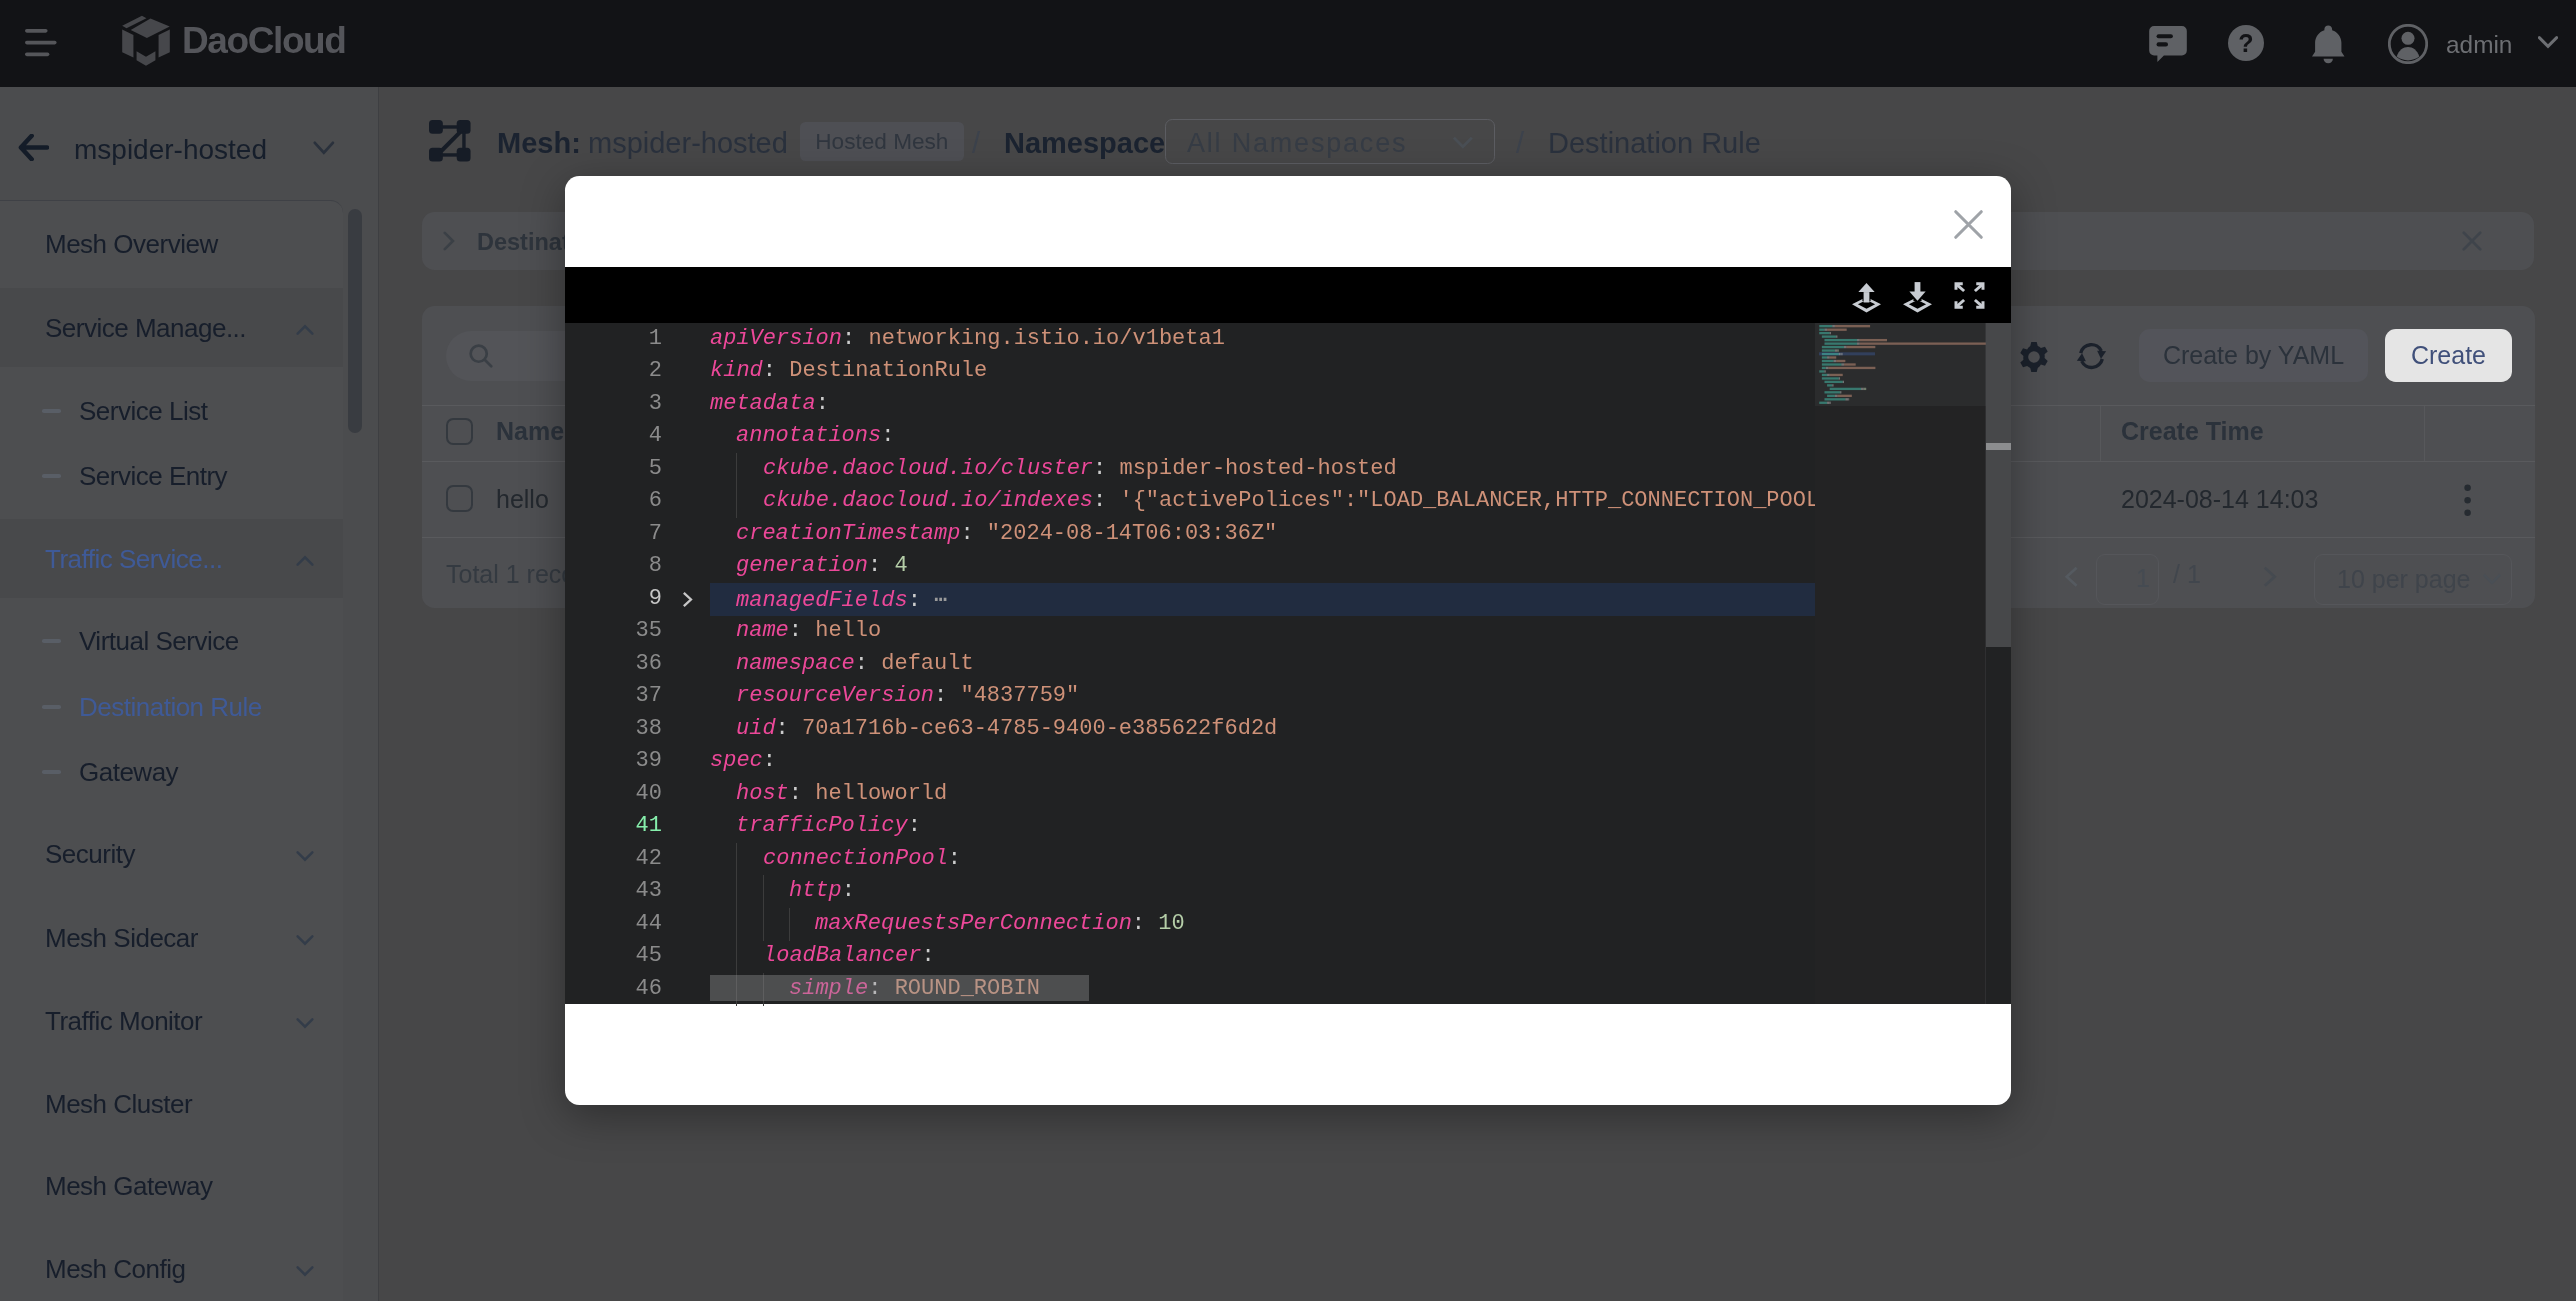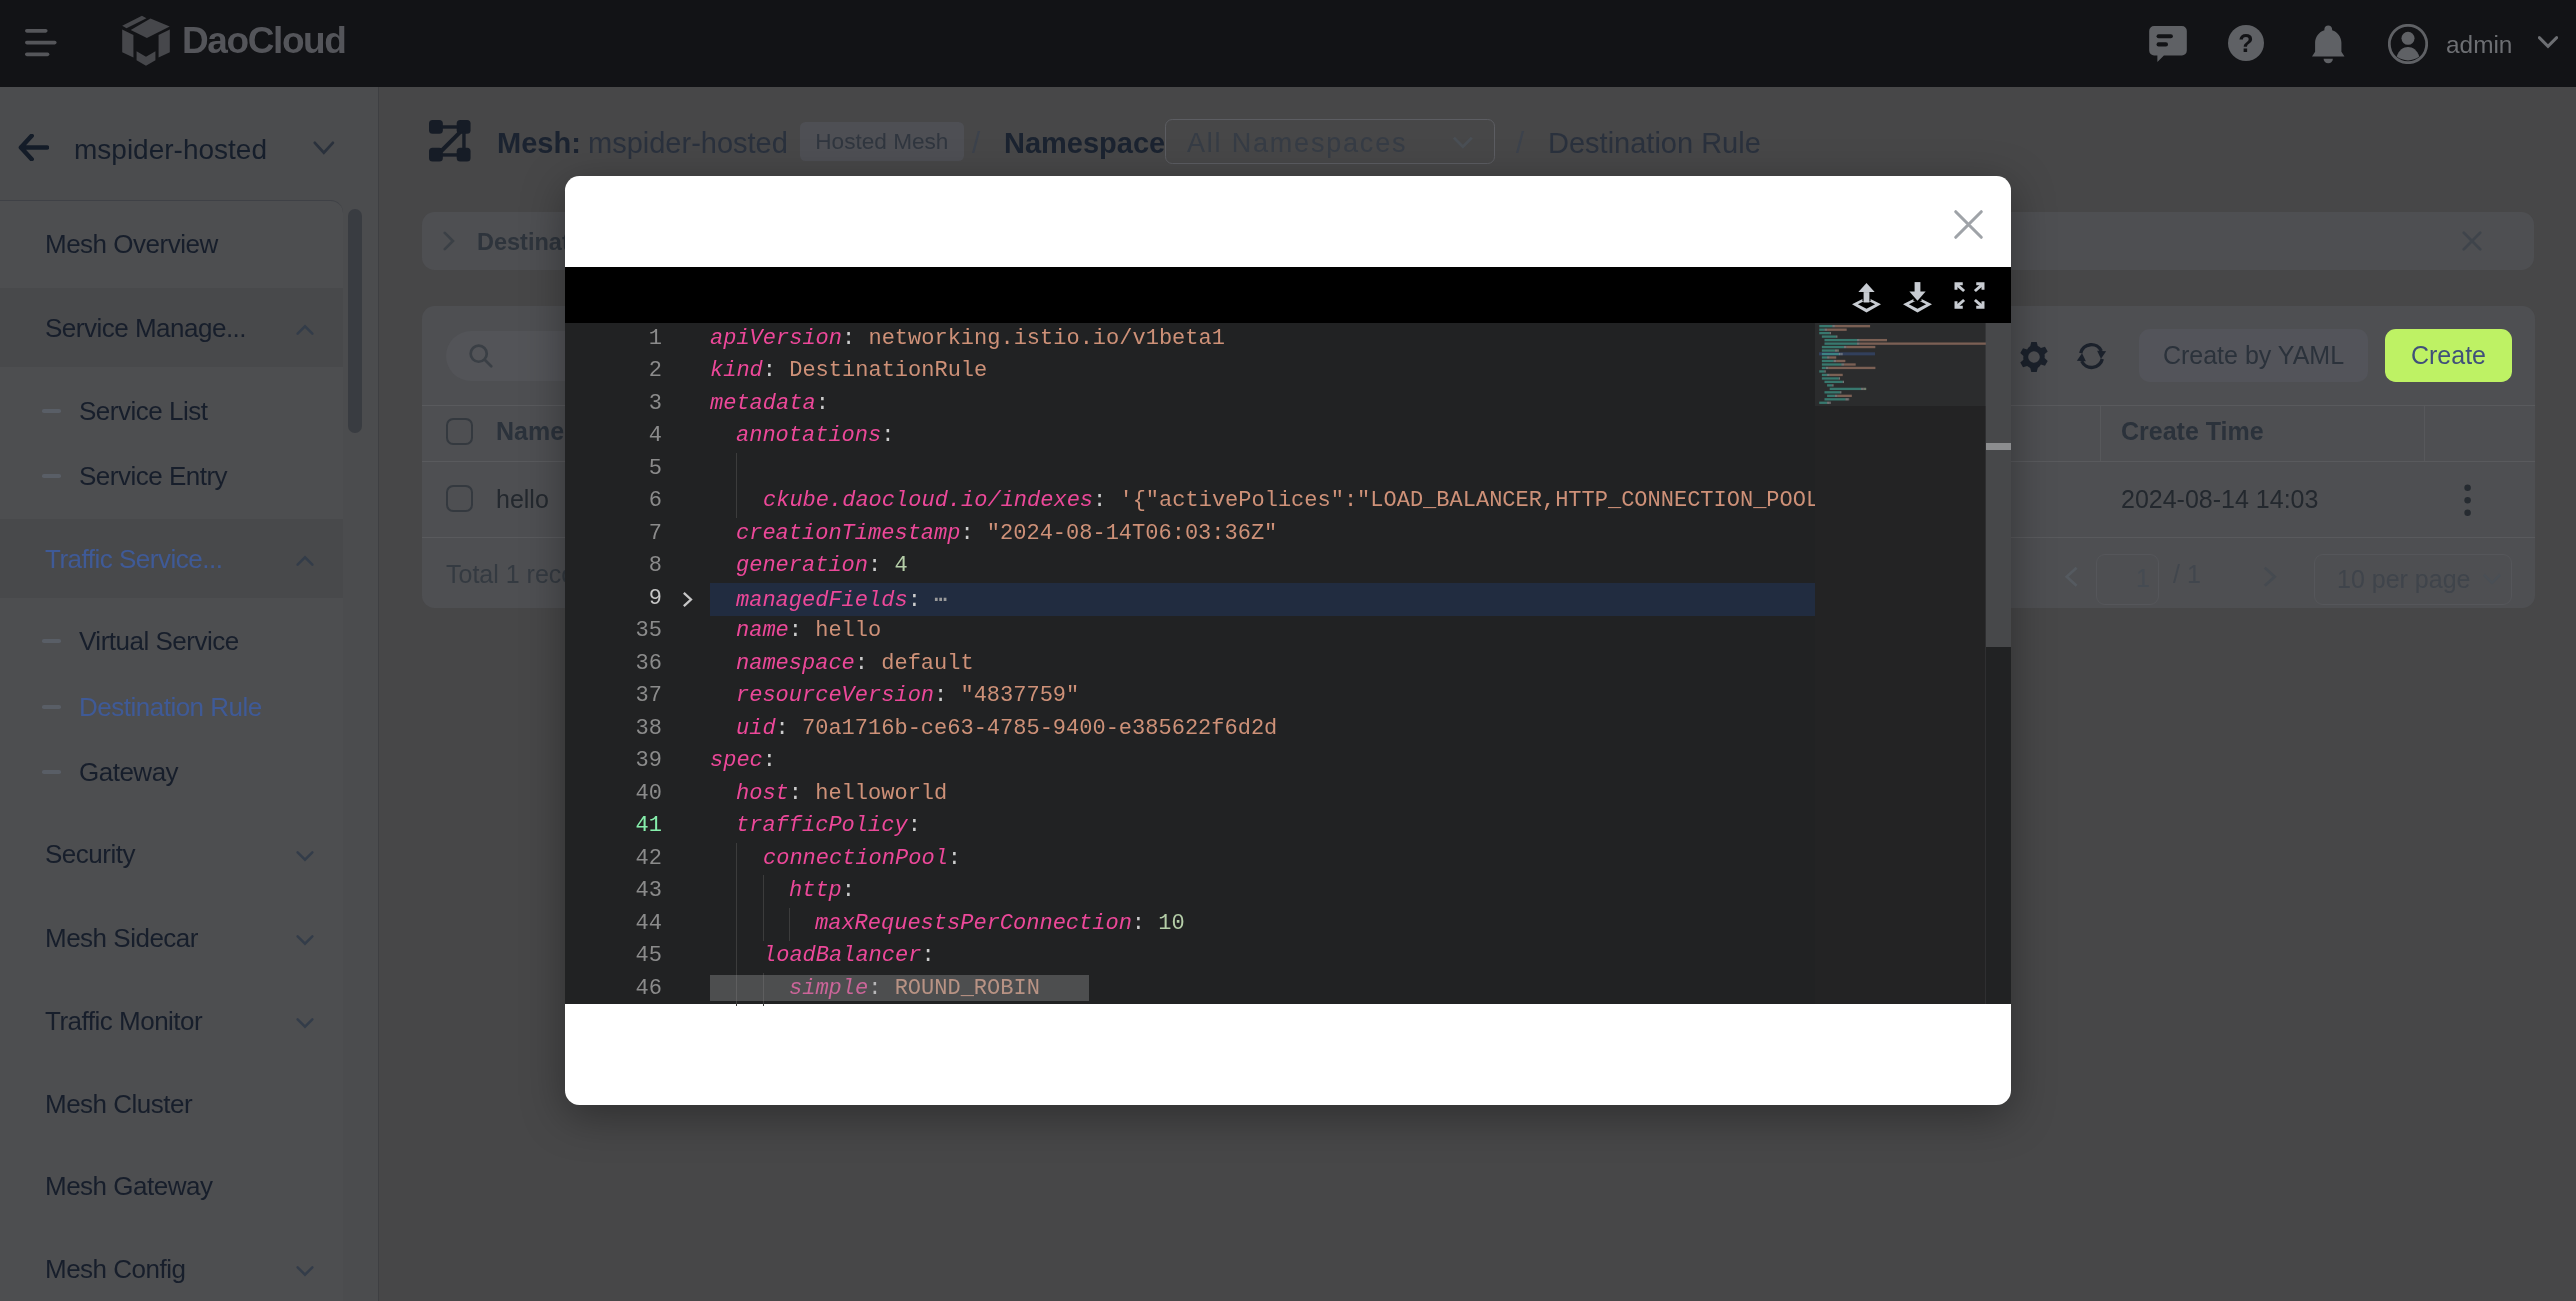--- a/index.html
+++ b/index.html
@@ -182,21 +182,21 @@
     <path d="M6.4 13.2 A12.3 12.3 0 0 1 29.5 10.8"></path>
     <path d="M30.6 19.8 A12.3 12.3 0 0 1 7.5 22.2"></path>
   </g>
   <g fill="#1b212b">
     <polygon points="24.8,10.6 34.9,11.2 29.1,19.6"></polygon>
     <polygon points="12.2,22.4 2.1,21.8 7.9,13.4"></polygon>
   </g>
     </svg>
     <div class="abs" style="left:1759px;top:242px;width:229px;height:53px;background:#53545a;border-radius:10.8px;
   text-align:center;line-height:53px;font-size:25px;color:#2b323b">Create by YAML</div>
-    <div class="abs" style="left:2005px;top:242px;width:127px;height:53px;background:#bef264;border-radius:10.8px;
+    <div class="abs" style="left:2005px;top:242px;width:127px;height:53px;background:#e5e5e5;border-radius:10.8px;
   text-align:center;line-height:53px;font-size:25px;color:#40507a">Create</div>
     <div class="abs" style="left:42px;top:318px;width:2113px;height:0.9px;background:#595a5d"></div>
     <div class="abs" style="left:42px;top:374px;width:2113px;height:0.9px;background:#595a5d"></div>
     <div class="abs" style="left:1720px;top:319px;width:0.9px;height:55px;background:#57585b"></div>
     <div class="abs" style="left:2044px;top:319px;width:0.9px;height:55px;background:#57585b"></div>
     <div class="abs" style="left:66px;top:331px;width:27px;height:27px;border:2.7px solid #34393f;border-radius:7.2px"></div>
     <div class="abs" style="left:116px;top:330px;font-size:25px;font-weight:700;color:#2b323b">Name</div>
     <div class="abs" style="left:1741px;top:330px;font-size:25px;font-weight:700;color:#2b323b">Create Time</div>
     <div class="abs" style="left:66px;top:398px;width:27px;height:27px;border:2.7px solid #34393f;border-radius:7.2px"></div>
     <div class="abs" style="left:116px;top:398px;font-size:25px;color:#23282e">hello</div>
@@ -260,20 +260,21 @@
       <div class="num" style="top:2.7px;color:#8b8b8b">1</div>
       <div class="code" style="top:2.7px;left:145px"><span class="k">apiVersion</span><span class="p">: </span><span class="v">networking.istio.io/v1beta1</span></div>
       <div class="num" style="top:35px;color:#8b8b8b">2</div>
       <div class="code" style="top:35px;left:145px"><span class="k">kind</span><span class="p">: </span><span class="v">DestinationRule</span></div>
       <div class="num" style="top:68px;color:#8b8b8b">3</div>
       <div class="code" style="top:68px;left:145px"><span class="k">metadata</span><span class="p">:</span></div>
       <div class="num" style="top:100px;color:#8b8b8b">4</div>
       <div class="code" style="top:100px;left:171px"><span class="k">annotations</span><span class="p">:</span></div>
       <div class="abs" style="left:171px;top:130px;width:0.9px;height:32.5px;background:#3c3c3c"></div>
       <div class="num" style="top:133px;color:#8b8b8b">5</div>
+      <div class="code" style="top:133px;left:198px"><span class="k">ckube.daocloud.io/cluster</span><span class="p">: </span><span class="v">mspider-hosted-hosted</span></div>
       <div class="abs" style="left:171px;top:162px;width:0.9px;height:32.5px;background:#3c3c3c"></div>
       <div class="num" style="top:165px;color:#8b8b8b">6</div>
       <div class="code" style="top:165px;left:198px"><span class="k">ckube.daocloud.io/indexes</span><span class="p">: </span><span class="v">'{"activePolices":"LOAD_BALANCER,HTTP_CONNECTION_POOL,","activePolicesCount":"2","host":"helloworld"}'</span></div>
       <div class="num" style="top:198px;color:#8b8b8b">7</div>
       <div class="code" style="top:198px;left:171px"><span class="k">creationTimestamp</span><span class="p">: </span><span class="v">"2024-08-14T06:03:36Z"</span></div>
       <div class="num" style="top:230px;color:#8b8b8b">8</div>
       <div class="code" style="top:230px;left:171px"><span class="k">generation</span><span class="p">: </span><span class="n">4</span></div>
       <div class="abs" style="left:145px;top:260px;width:1105px;height:32.5px;background:#212c40"></div>
       <div class="num" style="top:263px;color:#c6c6c6">9</div>
       <svg class="abs" style="left:117px;top:268px" width="10.8" height="17" viewBox="0 0 12 19">

